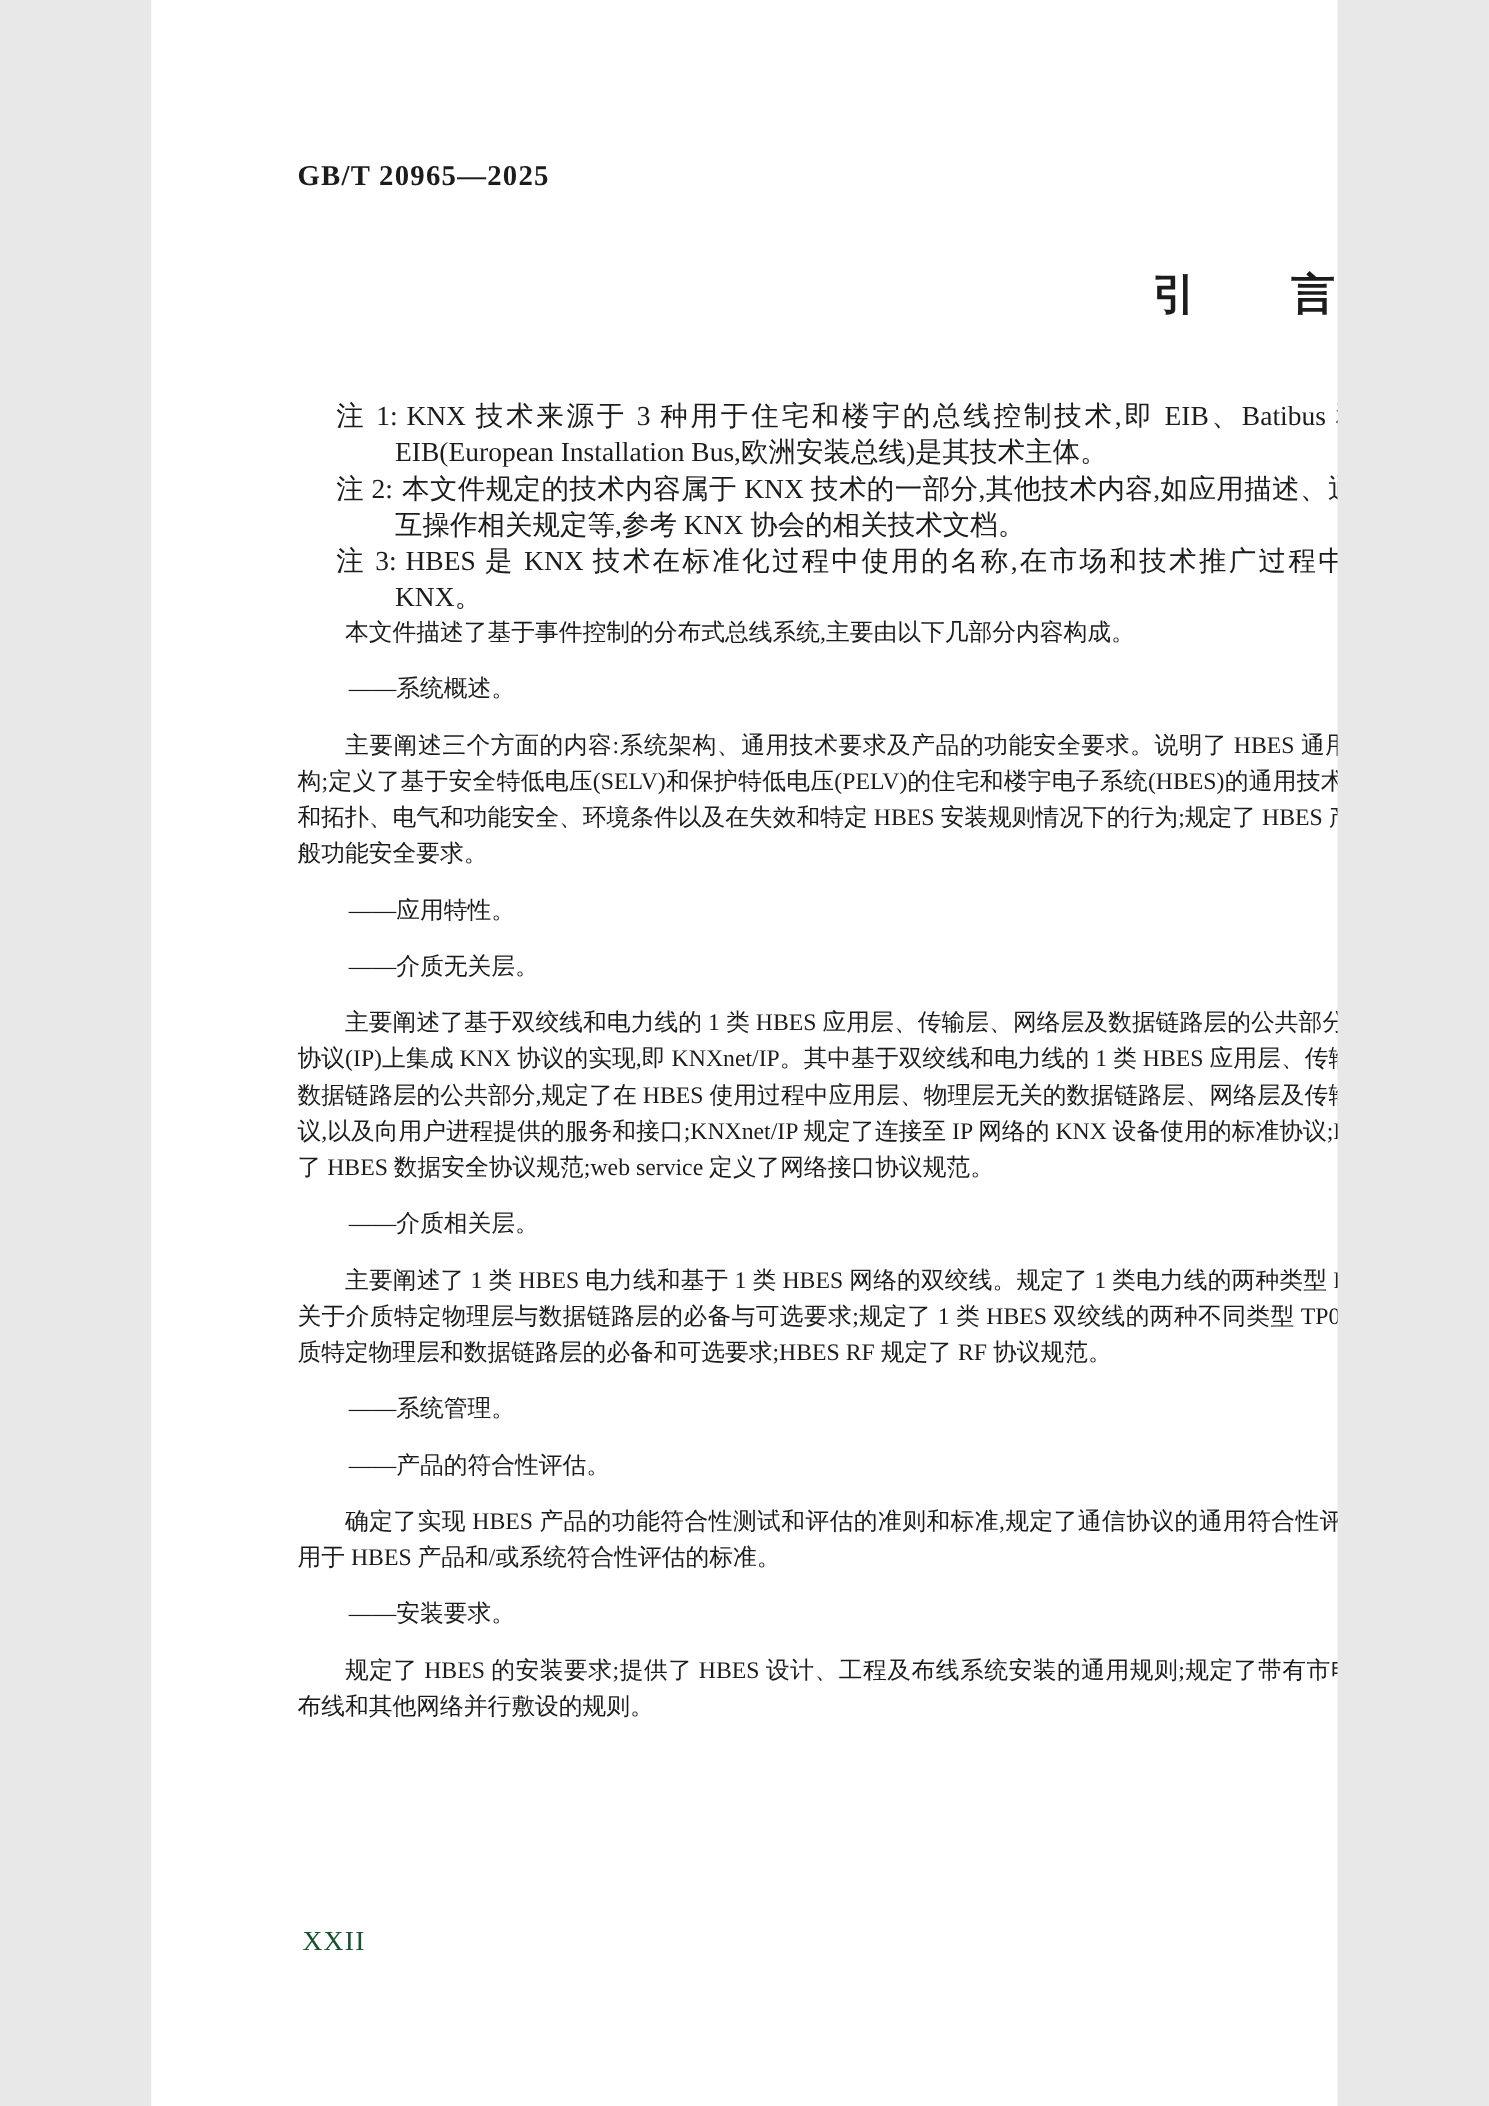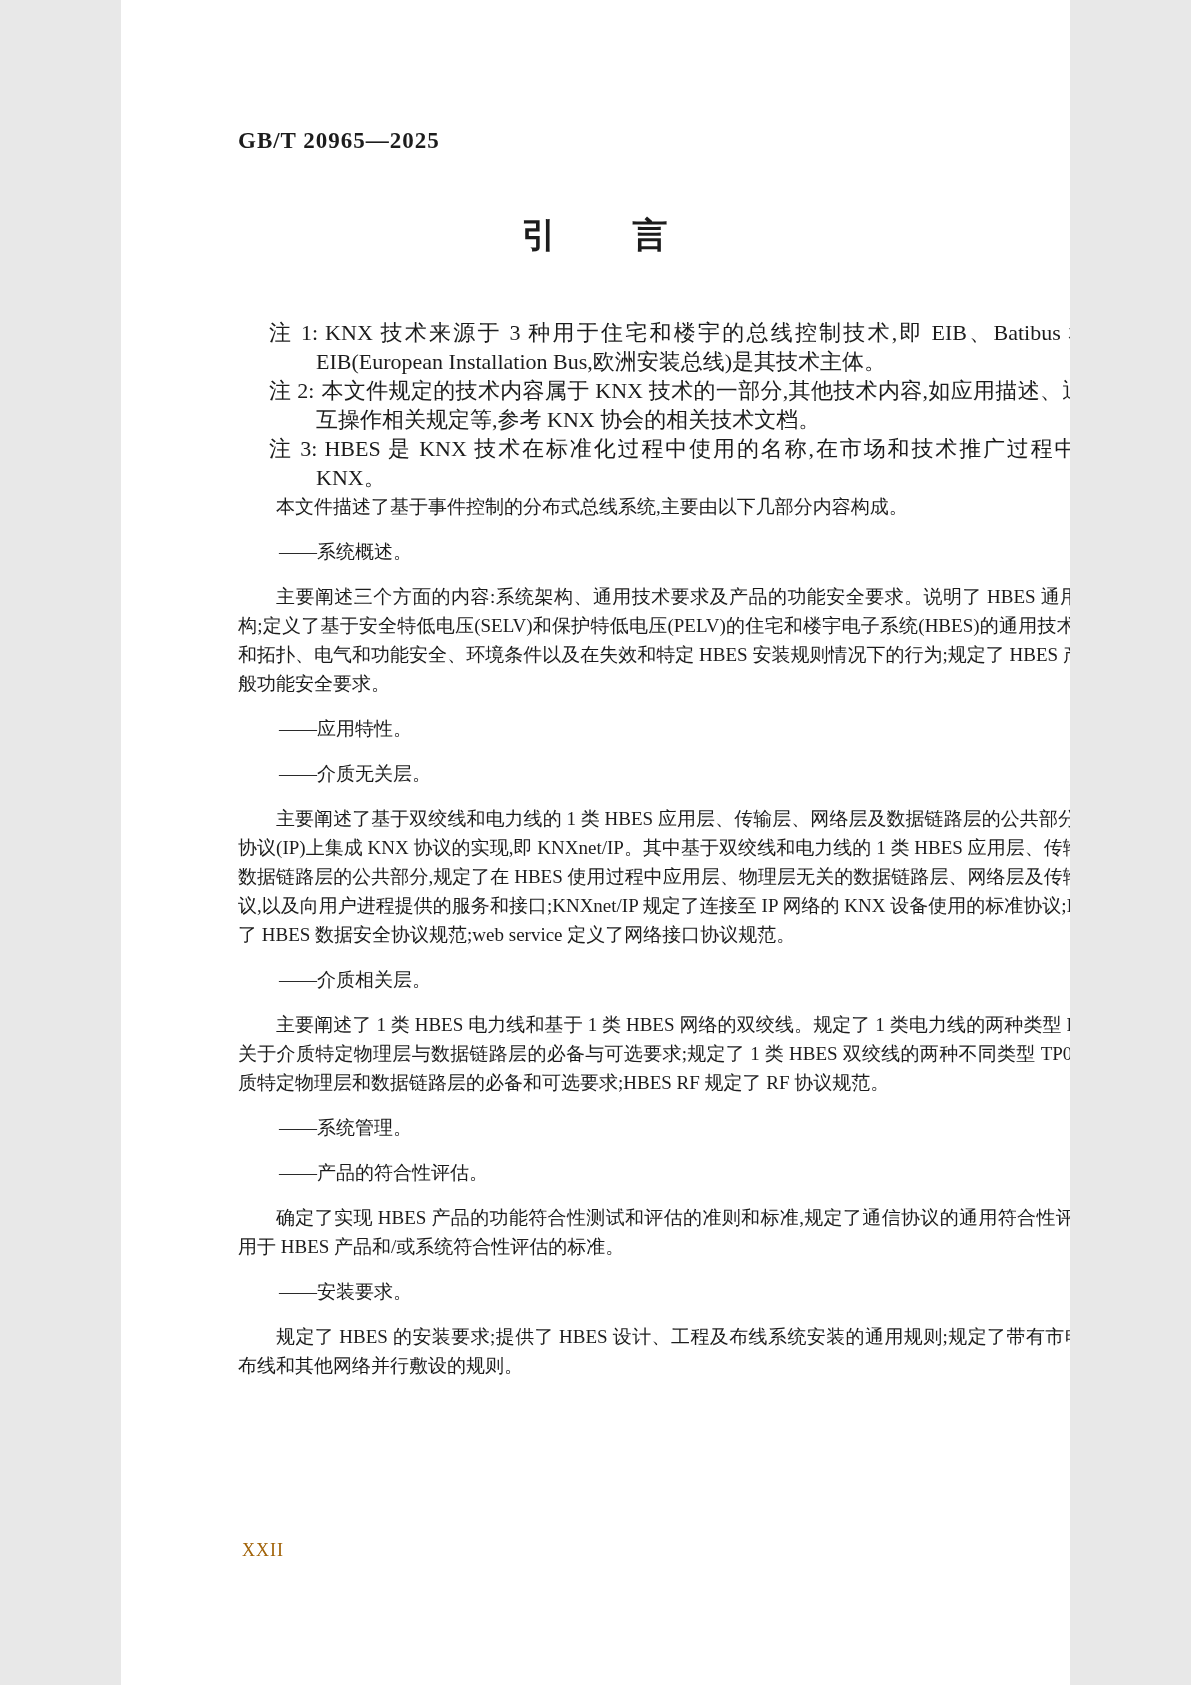--- a/index.html
+++ b/index.html
@@ -24,21 +24,21 @@
     font-size: 23px;
     font-weight: bold;
     letter-spacing: 1px;
     white-space: nowrap;
   }
   .doc-title {
     position: absolute;
     left: 0;
     top: 212px;
     width: 100%;
-    text-align: center;
+    text-align: right;
     font-size: 35px;
     font-weight: bold;
     letter-spacing: 2px;
   }
   .content {
     position: absolute;
     left: 117px;
     top: 318px;
     width: 958px;
     font-size: 19px;
@@ -61,23 +61,23 @@
     margin: 0;
   }
   .note .note-label {
     margin-right: 7px;
     white-space: nowrap;
   }
   .page-number {
     position: absolute;
     left: 121px;
     top: 1540px;
-    font-size: 18px;
+    font-size: 22px;
     letter-spacing: 1px;
-    color: #a16207;
+    color: #14532d;
   }
 </style>
 </head>
 <body>
 
 <div class="page">
 
   <div class="std-number">GB/T 20965—2025</div>
 
   <div class="doc-title">引　　言</div>

